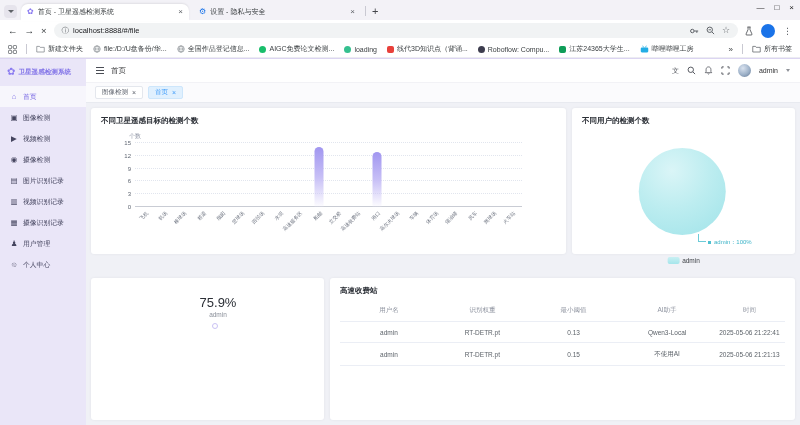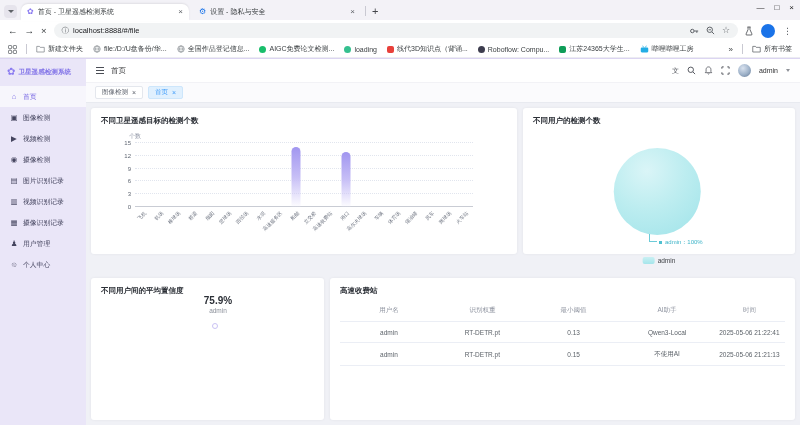--- a/index.html
+++ b/index.html
@@ -59,21 +59,21 @@
   .ucaret{width:0;height:0;border-left:2.5px solid transparent;border-right:2.5px solid transparent;border-top:3px solid #909399}
   .apptabs{height:20px;background:#fbfbfd;display:flex;align-items:center;gap:5px;padding:0 9px;border-bottom:1px solid #e8eaf0}
   .wtab{height:13px;display:flex;align-items:center;gap:4px;padding:0 6px;font-size:6.5px;background:#fff;border:1px solid #e4e7ed;color:#5c616b;border-radius:2px}
   .wtab .wx{font-size:7px;line-height:1}
   .wtab.active{background:#e0f0fe;border-color:#cde6fb;color:#3f9cfa}
   .content{flex:1;padding:5px;display:flex;flex-direction:column;gap:24px;min-height:0}
   .row1{display:flex;gap:6px;height:146px}
   .row2{display:flex;gap:6px;flex:1}
   .card{background:#fff;border-radius:3px;box-shadow:0 0 3px rgba(31,35,41,.06);position:relative}
   .card-bar{flex:1;min-width:0}
-  .card-pie{width:272px;flex-shrink:0}
+  .card-pie{width:223px;flex-shrink:0}
   .card-gauge{width:233px;flex-shrink:0}
   .card-table{flex:1;min-width:0}
   .ctitle{font-size:7.5px;font-weight:bold;color:#2b2f36;padding:8px 0 0 10px}
 
   
   .bwrap{position:relative;height:112px;margin:0 10px 0 14px}
   .yname{position:absolute;left:24px;top:6px;font-size:6px;color:#8a90a0}
   .plot{position:absolute;left:30px;right:34px;top:17px;height:64px}
   .grid{position:absolute;left:0;right:0;height:0;border-top:1px dotted #e1e5ee}
   .grid.axis{border-top:1px solid #c9ccd4}
@@ -88,21 +88,21 @@
   .pcircle{position:absolute;left:50%;top:22px;transform:translateX(-52%);width:87px;height:87px;border-radius:50%;background:radial-gradient(circle at 38% 26%,#daf5f7 0%,#bdedf0 45%,#9fe3e9 100%)}
   .pleader{position:absolute;left:126px;top:108px;width:8px;height:8px;border-left:1px solid #6ccbd8;border-bottom:1px solid #6ccbd8}
   .pdot{position:absolute;left:136px;top:114.5px;width:3px;height:3px;background:#4fc0d0}
   .pcallout{position:absolute;left:142px;top:112px;font-size:6px;color:#3db4c8;white-space:nowrap}
   .plegend{position:absolute;left:50%;top:131px;transform:translateX(-50%);display:flex;align-items:center;gap:3px}
   .pswatch{width:12px;height:7px;border-radius:2px;background:linear-gradient(180deg,#c9f0f3,#a5e5eb)}
   .pleglabel{font-size:6.5px;color:#3f4347}
 
   
   .gval{position:absolute;left:102px;top:17px;width:50px;text-align:center}
-  .gnum{font-size:10px;font-weight:bold;color:#2b2f36}
+  .gnum{font-size:13px;font-weight:normal;color:#2b2f36}
   .guser{font-size:6.5px;color:#8a8f99;margin-top:1px}
   .gring{position:absolute;left:121px;top:45px;width:6px;height:6px;border:1.5px solid #cac2f4;border-radius:50%}
 
   
   .ttable{width:calc(100% - 20px);margin:5px 10px 0 10px;border-collapse:collapse;table-layout:fixed}
   .ttable th{font-size:6.5px;color:#8f94a0;font-weight:normal;padding:5px 0 6px;border-bottom:1px solid #ebeef5;text-align:center}
   .ttable td{font-size:6.5px;color:#5c6269;padding:6.5px 0;border-bottom:1px solid #ebeef5;text-align:center;white-space:nowrap;overflow:hidden}
   svg{display:block}
 </style>
 </head>
@@ -440,21 +440,20 @@
               <span class="pswatch"></span>
               <span class="pleglabel">admin</span>
             </div>
           </div>
         </div>
       </div>
 
       <div class="row2">
 
         <div class="card card-gauge">
-          <div class="ctitle">不同用户间的平均置信度</div>
           <div class="gval">
             <div class="gnum">75.9%</div>
             <div class="guser">admin</div>
           </div>
           <div class="gring"></div>
         </div>
 
         <div class="card card-table">
           <div class="ctitle">高速收费站</div>
           <table class="ttable">

